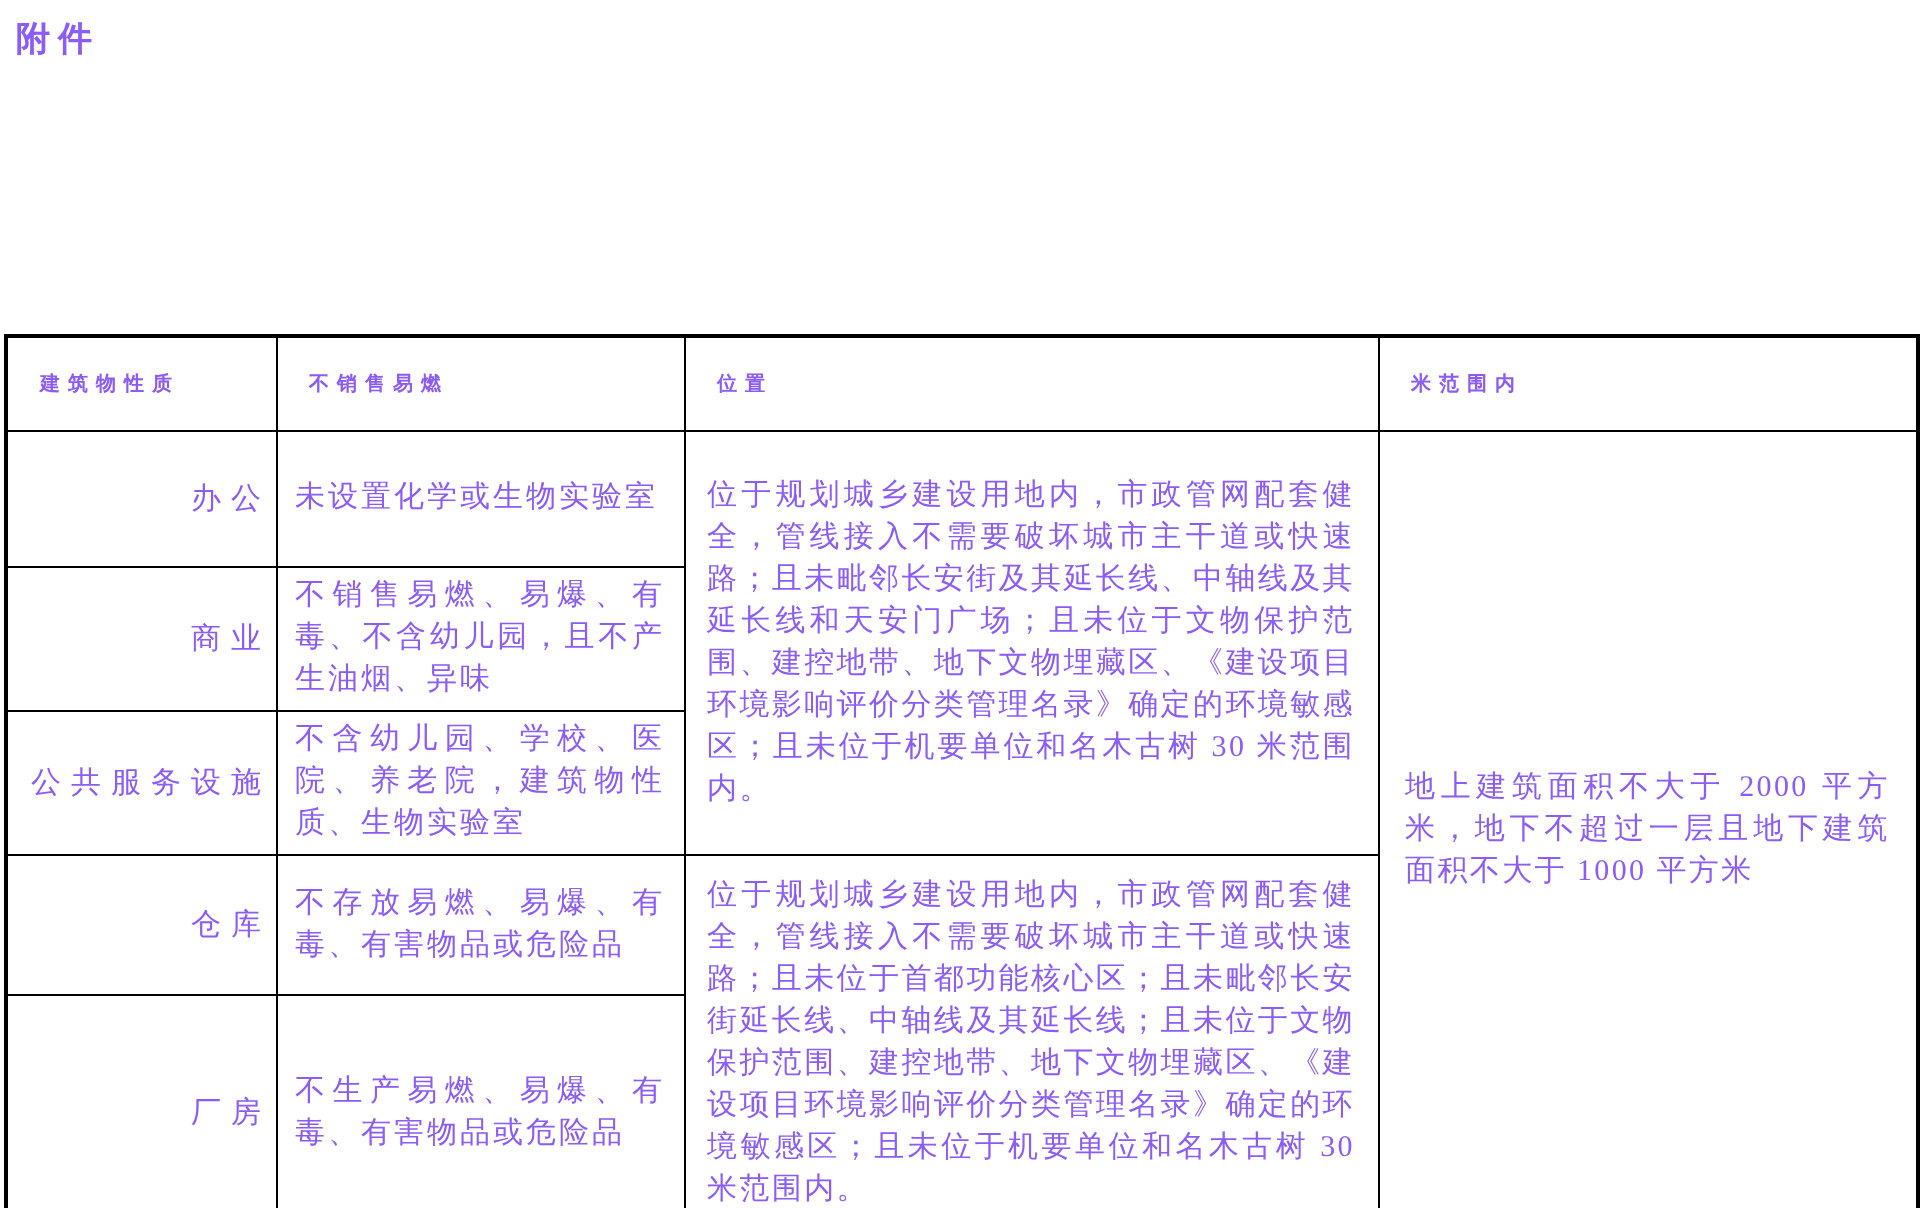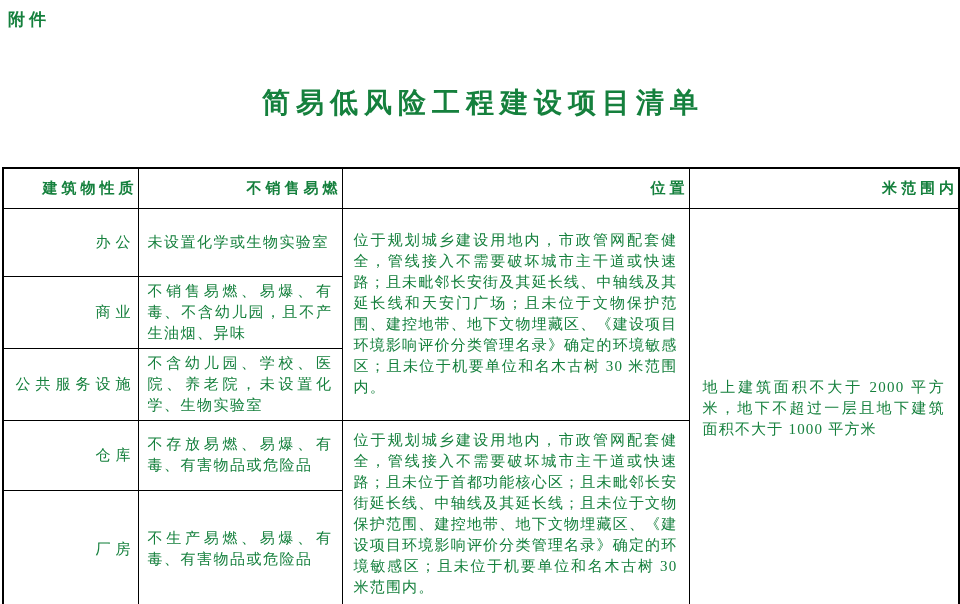--- a/index.html
+++ b/index.html
@@ -5,21 +5,21 @@
   html, body {
     margin: 0;
     padding: 0;
     background: #ffffff;
   }
   .page {
     position: relative;
     width: 960px;
     height: 604px;
     background: #ffffff;
-    color: #15803d;
+    color: #8b5cf6;
     font-family: "Liberation Serif", "DejaVu Serif", serif;
     overflow: hidden;
   }
   .attachment {
     position: absolute;
     left: 8px;
     top: 8px;
     font-family: "Liberation Sans", "DejaVu Sans", sans-serif;
     font-weight: bold;
     font-size: 17px;
@@ -54,24 +54,24 @@
   col.c4 { width: 270px; }
   .main-table th, .main-table td {
     border: 1px solid #000000;
     vertical-align: middle;
     box-sizing: border-box;
     overflow: hidden;
   }
   .main-table th {
     font-family: "Liberation Sans", "DejaVu Sans", sans-serif;
     font-weight: bold;
-    font-size: 15px;
+    font-size: 10px;
     letter-spacing: 4px;
-    text-align: right;
-    padding: 0;
+    text-align: left;
+    padding: 16px;
   }
   tr.hdr { height: 40px; }
   tr.r1 { height: 68px; }
   tr.r2 { height: 68px; }
   tr.r3 { height: 69px; }
   tr.r4 { height: 70px; }
   tr.r5 { height: 119px; }
   td.nature {
     text-align: right;
     font-size: 15px;
@@ -103,21 +103,20 @@
     padding: 6px 13px;
   }
 </style>
 </head>
 <body>
 
 <div class="page">
 
   <div class="attachment">附件</div>
 
-  <h1 class="title">简易低风险工程建设项目清单</h1>
 
   <table class="main-table">
     <colgroup>
       <col class="c1">
         <col class="c2">
         <col class="c3">
         <col class="c4">
     </colgroup>
     <thead>
       <tr class="hdr">
@@ -133,21 +132,21 @@
         <td class="cond">未设置化学或生物实验室</td>
         <td class="loc" rowspan="3">位于规划城乡建设用地内，市政管网配套健全，管线接入不需要破坏城市主干道或快速路；且未毗邻长安街及其延长线、中轴线及其延长线和天安门广场；且未位于文物保护范围、建控地带、地下文物埋藏区、《建设项目环境影响评价分类管理名录》确定的环境敏感区；且未位于机要单位和名木古树 30 米范围内。</td>
         <td class="area" rowspan="5">地上建筑面积不大于 2000 平方米，地下不超过一层且地下建筑面积不大于 1000 平方米</td>
       </tr>
       <tr class="r2">
         <td class="nature">商业</td>
         <td class="cond">不销售易燃、易爆、有毒、不含幼儿园，且不产生油烟、异味</td>
       </tr>
       <tr class="r3">
         <td class="nature">公共服务设施</td>
-        <td class="cond">不含幼儿园、学校、医院、养老院，未设置化学、生物实验室</td>
+        <td class="cond">不含幼儿园、学校、医院、养老院，建筑物性质、生物实验室</td>
       </tr>
       <tr class="r4">
         <td class="nature">仓库</td>
         <td class="cond">不存放易燃、易爆、有毒、有害物品或危险品</td>
         <td class="loc" rowspan="2">位于规划城乡建设用地内，市政管网配套健全，管线接入不需要破坏城市主干道或快速路；且未位于首都功能核心区；且未毗邻长安街延长线、中轴线及其延长线；且未位于文物保护范围、建控地带、地下文物埋藏区、《建设项目环境影响评价分类管理名录》确定的环境敏感区；且未位于机要单位和名木古树 30 米范围内。</td>
       </tr>
       <tr class="r5">
         <td class="nature">厂房</td>
         <td class="cond">不生产易燃、易爆、有毒、有害物品或危险品</td>
       </tr>

